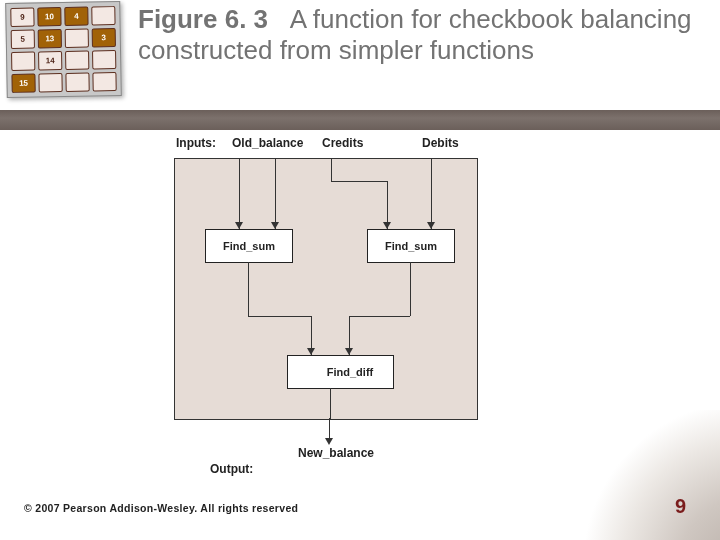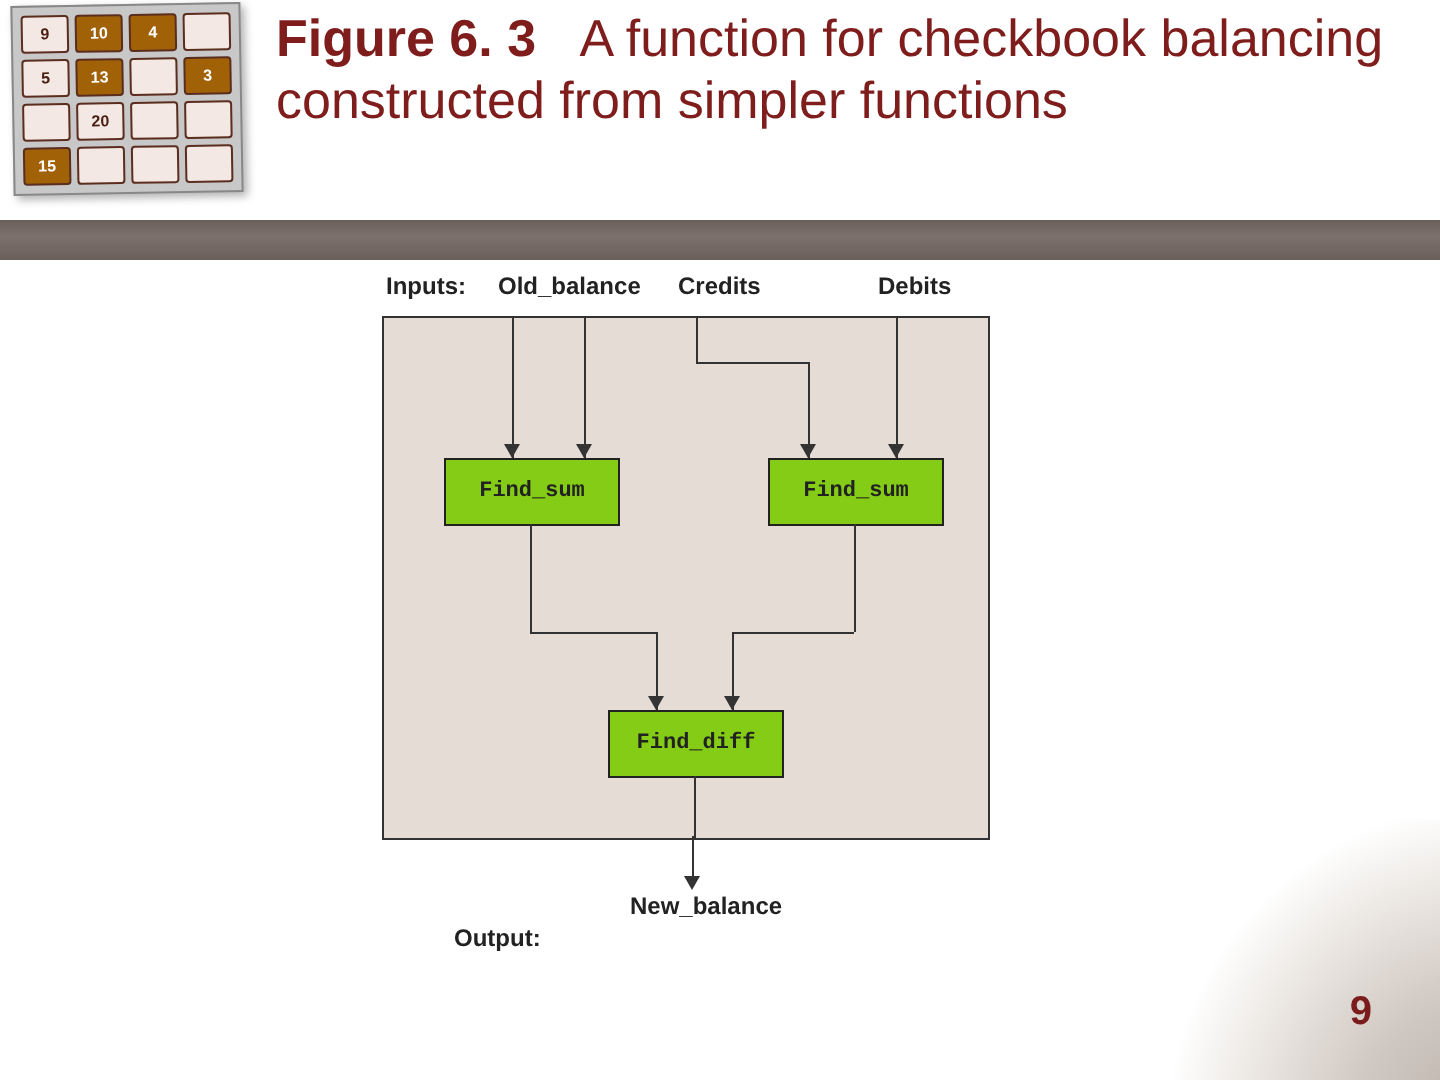--- a/index.html
+++ b/index.html
@@ -52,38 +52,38 @@
     color: #fff;
   }
   
   .title {
     position: absolute;
     left: 138px;
     top: 4px;
     width: 560px;
     font-size: 26px;
     line-height: 1.2;
-    color: #7f1d1d;
+    color: #737373;
   }
   .title .fig-label {
     font-weight: bold;
   }
   
   .divider {
     position: absolute;
     left: 0;
     top: 110px;
     width: 720px;
     height: 20px;
     background: linear-gradient(to bottom, #6b5f5a 0%, #7c716c 40%, #6b5f5a 100%);
   }
   
   .diagram {
     position: absolute;
-    left: 185px;
+    left: 168px;
     top: 136px;
     width: 320px;
     height: 330px;
   }
   .inputs-row, .output-row {
     position: absolute;
     font-family: "Helvetica Neue", Arial, sans-serif;
     font-weight: bold;
     font-size: 12px;
     color: #222;
@@ -100,33 +100,32 @@
     top: 22px;
     width: 302px;
     height: 260px;
     background: #e6dcd6;
     border: 1px solid #333;
   }
   .proc {
     position: absolute;
     width: 86px;
     height: 32px;
-    background: #84cc16;
+    background: #ffffff;
     border: 1px solid #222;
     font-size: 11px;
     font-weight: bold;
     color: #222;
     display: flex;
     align-items: center;
     justify-content: center;
-    font-family: Liberation Mono, monospace;
   }
   .proc1 { left: 30px; top: 70px; }
   .proc2 { left: 192px; top: 70px; }
-  .proc3 { left: 112px; top: 196px; }
+  .proc3 { left: 112px; top: 196px; padding-left: 19px; }
 
   
   .vline, .hline {
     position: absolute;
     background: #333;
   }
   .vline { width: 1px; }
   .hline { height: 1px; }
 
   
@@ -179,21 +178,21 @@
   <div class="corner-graphic">
     <div class="tile">9</div>
     <div class="tile red">10</div>
     <div class="tile red">4</div>
     <div class="tile"></div>
     <div class="tile">5</div>
     <div class="tile red">13</div>
     <div class="tile"></div>
     <div class="tile red">3</div>
     <div class="tile"></div>
-    <div class="tile">20</div>
+    <div class="tile">14</div>
     <div class="tile"></div>
     <div class="tile"></div>
     <div class="tile red">15</div>
     <div class="tile"></div>
     <div class="tile"></div>
     <div class="tile"></div>
   </div>
 
   <div class="title">
     <span class="fig-label">Figure 6. 3</span>
@@ -254,14 +253,15 @@
     <div class="arrow-down" style="left:157px; top:302px;"></div>
 
     <div class="output-row">
       <span class="output-label">Output:</span>
       <span class="out1">New_balance</span>
     </div>
   </div>
 
   <div class="page-corner"></div>
 
+  <div class="copyright">© 2007 Pearson Addison-Wesley. All rights reserved</div>
   <div class="page-num">9</div>
 </div>
 
 </body></html>

